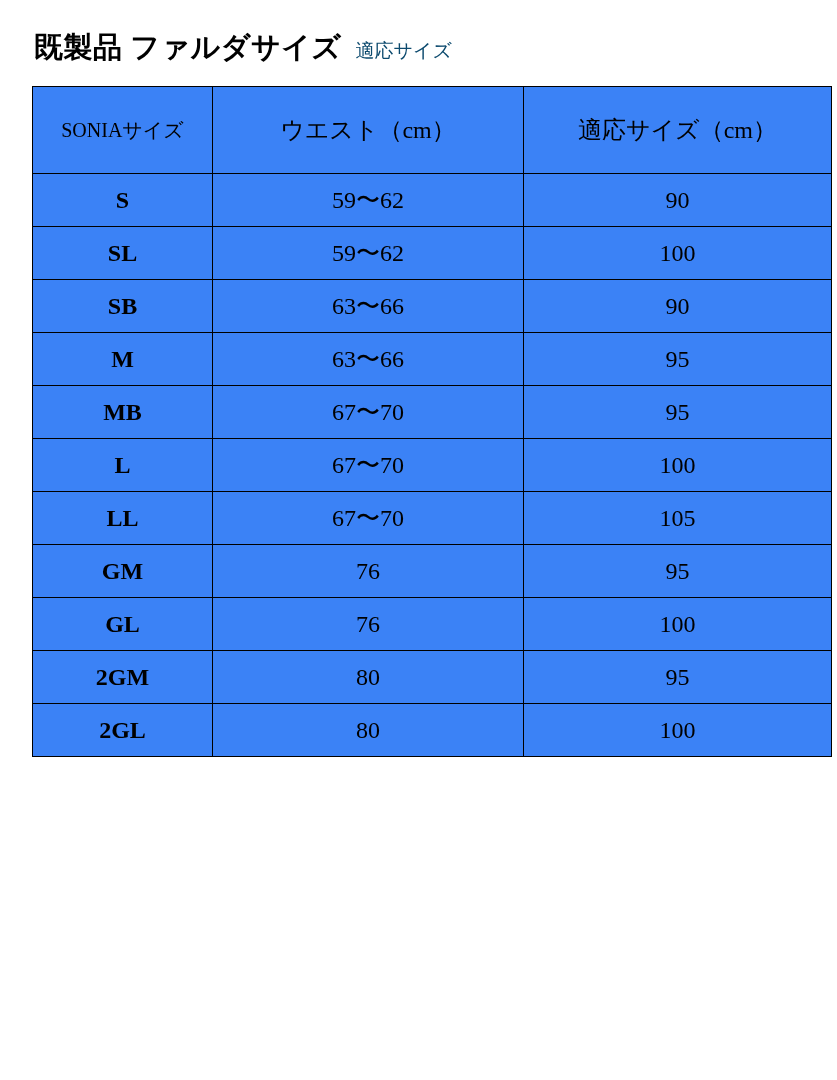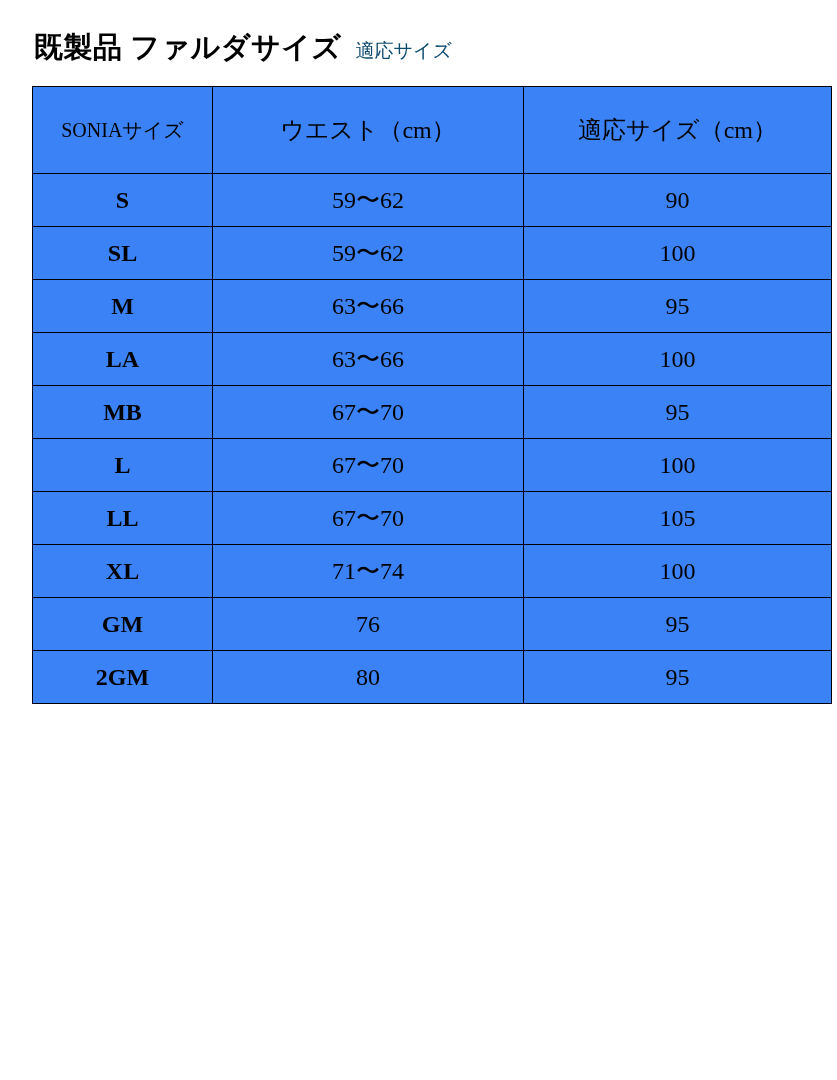--- a/index.html
+++ b/index.html
@@ -114,55 +114,60 @@
         <td class="cell-size">S</td>
         <td>59〜62</td>
         <td>90</td>
       </tr>
       <tr>
         <td class="cell-size">SL</td>
         <td>59〜62</td>
         <td>100</td>
       </tr>
       <tr>
+        <td class="cell-size">SB</td>
+        <td>63〜66</td>
+        <td>90</td>
+      </tr>
+      <tr>
         <td class="cell-size">M</td>
         <td>63〜66</td>
         <td>95</td>
-      </tr>
-      <tr>
-        <td class="cell-size">LA</td>
-        <td>63〜66</td>
-        <td>100</td>
       </tr>
       <tr>
         <td class="cell-size">MB</td>
         <td>67〜70</td>
         <td>95</td>
       </tr>
       <tr>
         <td class="cell-size">L</td>
         <td>67〜70</td>
         <td>100</td>
       </tr>
       <tr>
         <td class="cell-size">LL</td>
         <td>67〜70</td>
         <td>105</td>
       </tr>
       <tr>
-        <td class="cell-size">XL</td>
-        <td>71〜74</td>
-        <td>100</td>
-      </tr>
-      <tr>
         <td class="cell-size">GM</td>
         <td>76</td>
         <td>95</td>
       </tr>
       <tr>
+        <td class="cell-size">GL</td>
+        <td>76</td>
+        <td>100</td>
+      </tr>
+      <tr>
         <td class="cell-size">2GM</td>
         <td>80</td>
         <td>95</td>
+      </tr>
+      <tr>
+        <td class="cell-size">2GL</td>
+        <td>80</td>
+        <td>100</td>
       </tr>
     </tbody>
   </table>
 
 </div>
 
 </body></html>

